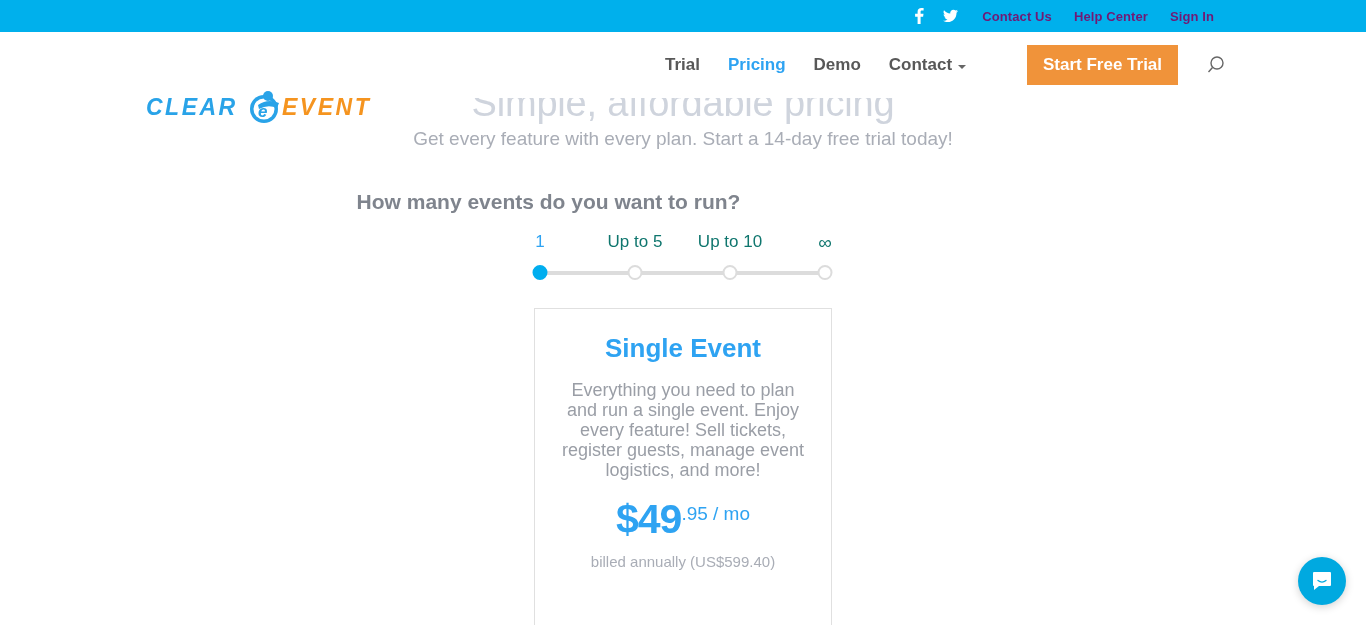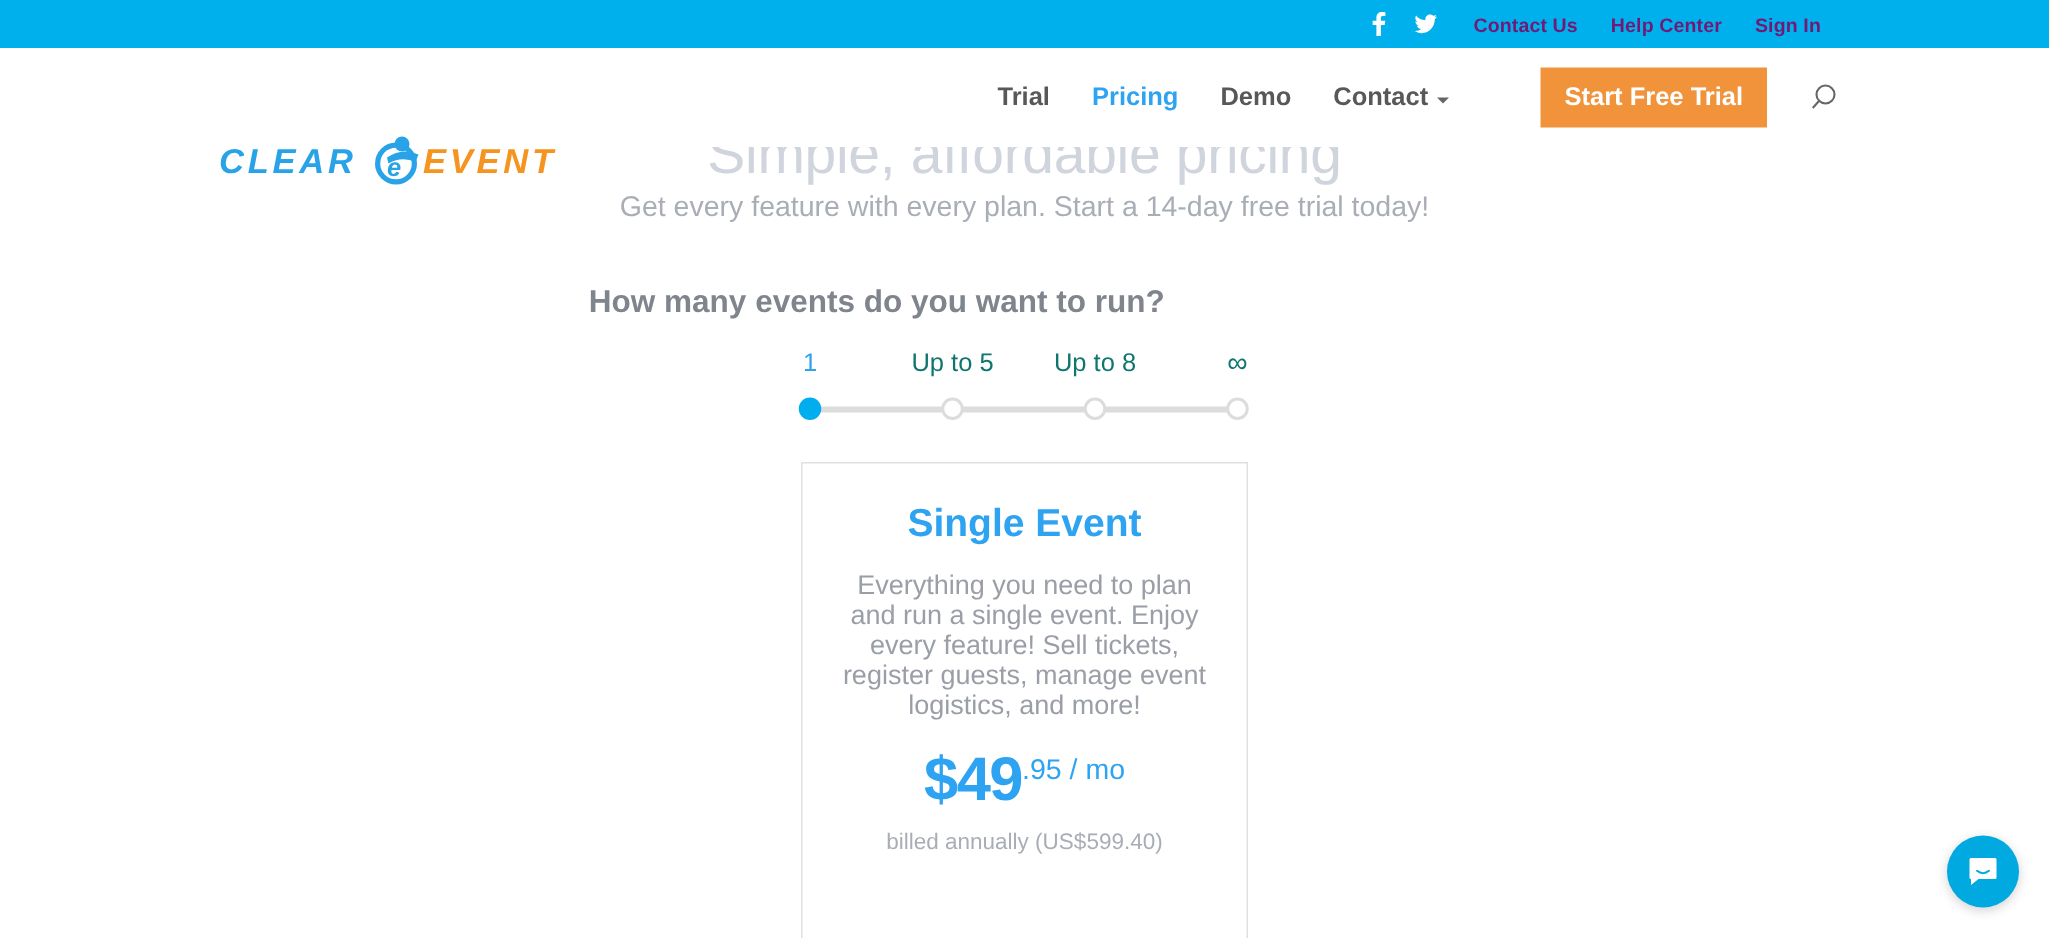--- a/index.html
+++ b/index.html
@@ -126,21 +126,20 @@
     color: #a9adb6;
     font-weight: normal;
   }
 
   .slider-q {
     position: absolute; top: 158px; left: 0; width: 1097px;
     text-align: center;
     font-size: 21px;
     font-weight: bold;
     color: #7f848d;
-    margin-left: 36px;
   }
 
   
   .slider-wrap {
     position: absolute; top: 200px; left: 533px;
     width: 300px; height: 60px;
   }
   .slider-labels {
     position: absolute; top: 0; left: 0;
     width: 300px; height: 24px;
@@ -261,21 +260,21 @@
 
   <h1 class="hero-title">Simple, affordable pricing</h1>
   <p class="hero-sub">Get every feature with every plan. Start a 14-day free trial today!</p>
 
   <h2 class="slider-q">How many events do you want to run?</h2>
 
   <div class="slider-wrap">
     <div class="slider-labels">
       <span class="slider-label active" style="left:7px;">1</span>
       <span class="slider-label" style="left:102px;">Up to 5</span>
-      <span class="slider-label" style="left:197px;">Up to 8</span>
+      <span class="slider-label" style="left:197px;">Up to 10</span>
       <span class="slider-label inf" style="left:292px;">∞</span>
     </div>
     <div class="slider-track"></div>
     <span class="slider-dot active" style="left:7px;"></span>
     <span class="slider-dot" style="left:102px;"></span>
     <span class="slider-dot" style="left:197px;"></span>
     <span class="slider-dot" style="left:292px;"></span>
   </div>
 
   <div class="card">

